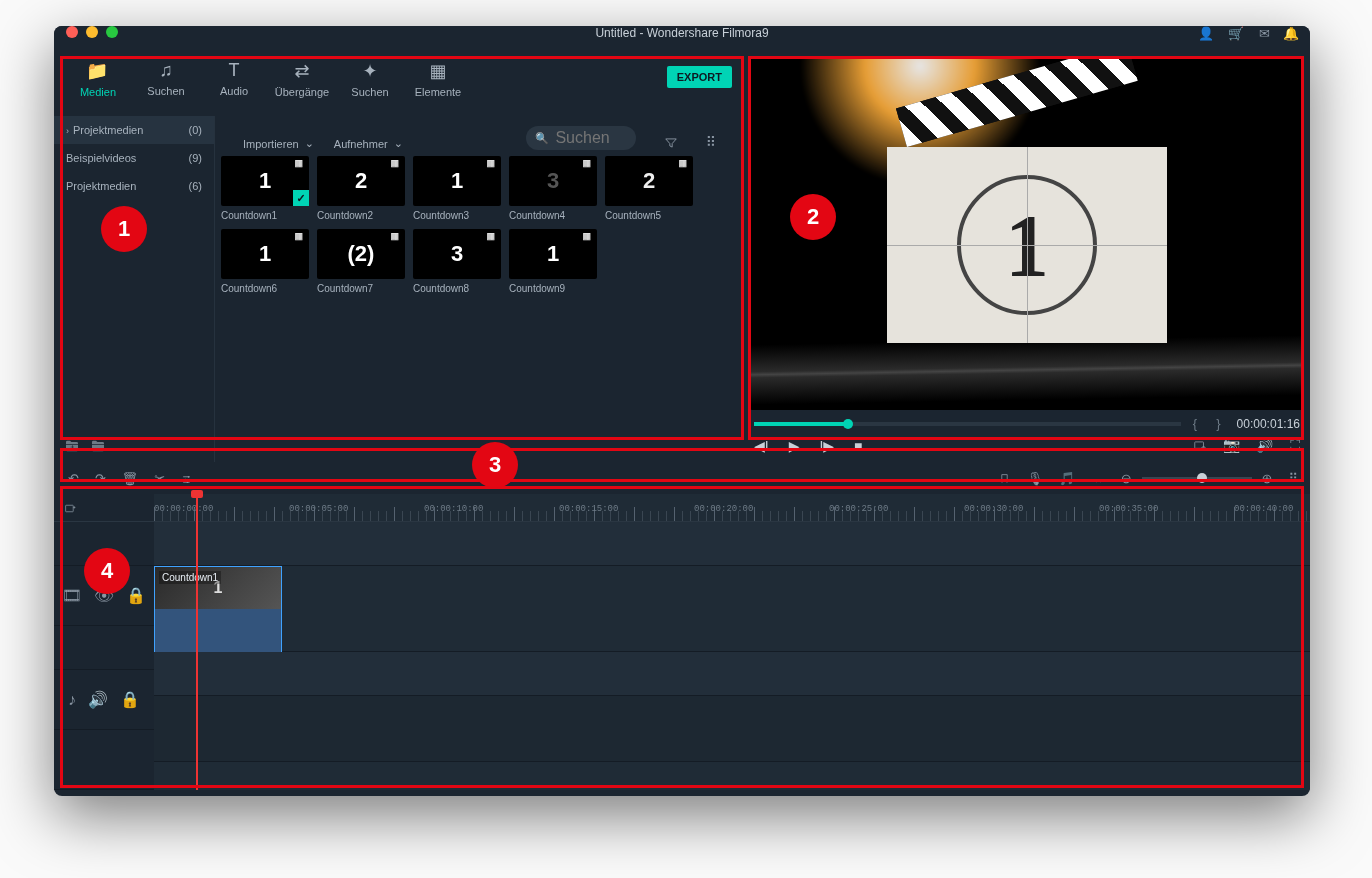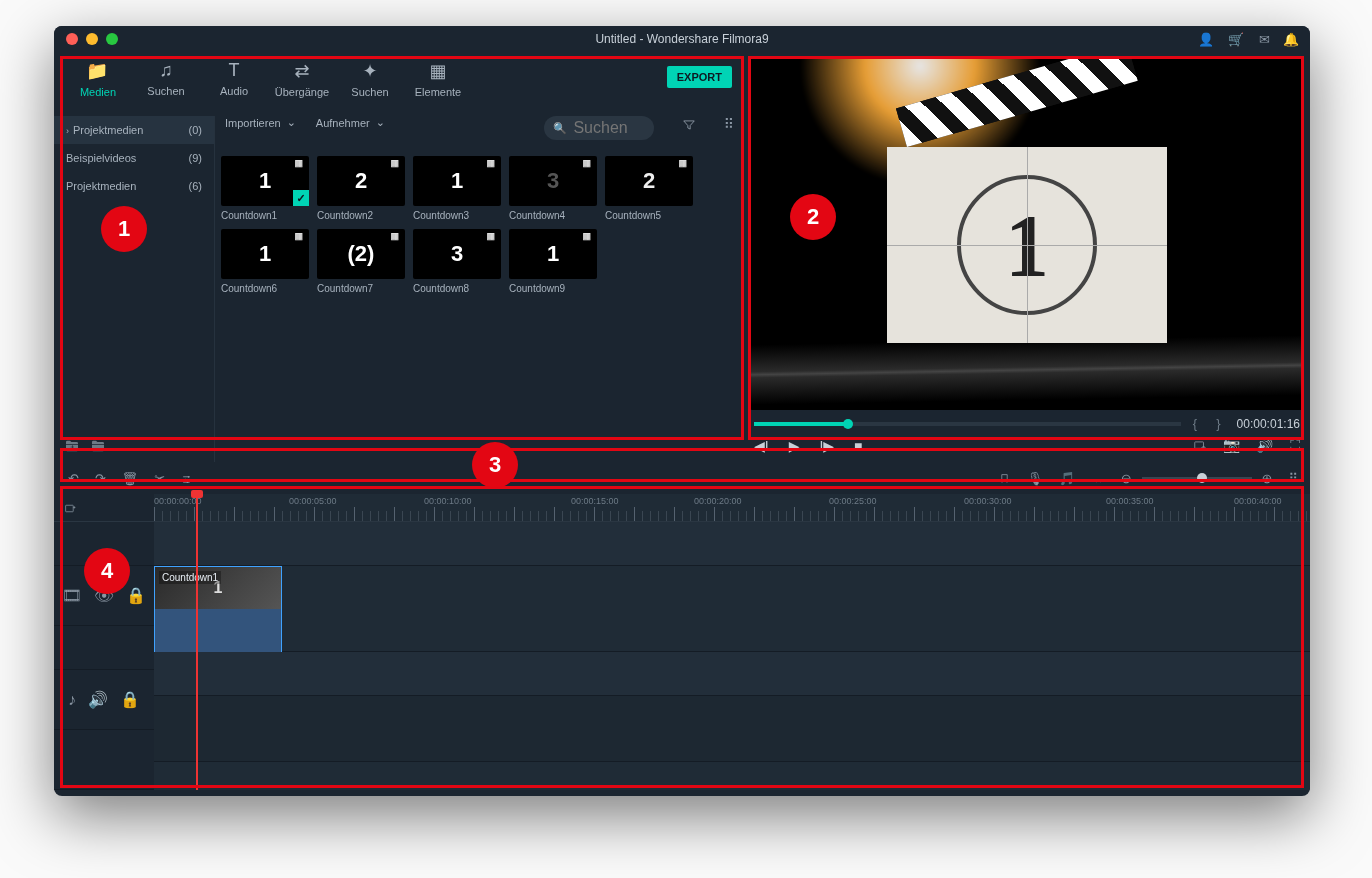--- a/index.html
+++ b/index.html
@@ -1,20 +1,20 @@
 <!DOCTYPE html>
 <html><head>
 <meta charset="utf-8">
 <style>
   * { margin: 0; padding: 0; box-sizing: border-box; font-family: -apple-system, BlinkMacSystemFont, "Segoe UI", Arial, sans-serif; }
   body { background: #fafafa; width: 1372px; height: 878px; overflow: hidden; }
   .window { position: absolute; left: 54px; top: 26px; width: 1256px; height: 770px; background: #1b2530; border-radius: 8px; box-shadow: 0 20px 60px rgba(0,0,0,0.5); overflow: hidden; }
 
   
-  .titlebar { height: 26px; background: #1b2530; display: flex; align-items: center; position: relative; }
+  .titlebar { height: 26px; background: #1b2530; display: flex; position: relative; }
   .traffic { display: flex; gap: 8px; margin-left: 12px; }
   .tl { width: 12px; height: 12px; border-radius: 50%; }
   .tl.r { background: #ff5f57; } .tl.y { background: #febc2e; } .tl.g { background: #28c840; }
   .title { position: absolute; left: 0; right: 0; text-align: center; color: #c8d0d8; font-size: 12px; font-weight: 500; }
   .titlebar-right { position: absolute; right: 10px; display: flex; gap: 14px; color: #8a96a3; }
   .titlebar-right span { font-size: 13px; cursor: pointer; }
 
   
   .redbox { position: absolute; border: 3px solid #e30613; pointer-events: none; z-index: 50; }
   .redcircle { position: absolute; width: 46px; height: 46px; border-radius: 50%; background: #e30613; color: #fff; display: flex; align-items: center; justify-content: center; font-size: 22px; font-weight: 700; z-index: 60; }
@@ -31,21 +31,21 @@
   .export-btn { position: absolute; right: 12px; top: 14px; background: #00d4b5; color: #0d1a22; font-size: 11px; font-weight: 600; padding: 5px 10px; border-radius: 2px; cursor: pointer; }
 
   .media-body { display: flex; flex: 1; }
   .sidebar { width: 160px; display: flex; flex-direction: column; color: #a7b2bd; font-size: 11px; position: relative; }
   .side-item { display: flex; justify-content: space-between; align-items: center; padding: 8px 12px; cursor: pointer; }
   .side-item.active { background: #263340; }
   .side-item .chev { margin-right: 4px; font-size: 9px; }
   .side-bottom { position: absolute; bottom: 8px; left: 10px; display: flex; gap: 10px; color: #6d7a86; font-size: 16px; }
 
   .media-grid-area { flex: 1; display: flex; flex-direction: column; border-left: 1px solid #26323e; }
-  .grid-toolbar { height: 34px; display: flex; align-items: flex-start; padding: 0 10px; gap: 20px; color: #a7b2bd; font-size: 11px; }
+  .grid-toolbar { height: 34px; display: flex; align-items: flex-end; padding: 0 28px; gap: 20px; color: #a7b2bd; font-size: 11px; }
   .dd { display: flex; align-items: center; gap: 6px; cursor: pointer; }
   .search { margin-left: auto; display: flex; align-items: center; background: #2a3642; border-radius: 12px; padding: 3px 10px; gap: 6px; font-size: 11px; color: #6d7a86; width: 110px; }
   .search input { background: transparent; border: none; outline: none; color: #a7b2bd; width: 70px; font-size: 16px; }
   .grid-toolbar .tool { color: #8a96a3; font-size: 14px; cursor: pointer; margin-left: 8px; }
 
   .grid { padding: 6px 6px; display: flex; flex-wrap: wrap; gap: 8px 8px; align-content: flex-start; }
   .thumb { width: 88px; display: flex; flex-direction: column; gap: 4px; cursor: pointer; }
   .thumb .img { width: 88px; height: 50px; background: #000; border-radius: 2px; position: relative; display: flex; align-items: center; justify-content: center; color: #fff; font-size: 22px; font-weight: 700; }
   .thumb .filmico { position: absolute; top: 2px; right: 4px; font-size: 9px; color: #ddd; background: rgba(0,0,0,.5); padding: 0 2px; }
   .thumb .check { position: absolute; bottom: 0; right: 0; width: 16px; height: 16px; background: #00d4b5; display: flex; align-items: center; justify-content: center; font-size: 11px; color: #0d1a22; }
@@ -98,21 +98,21 @@
   .timeline { height: 296px; display:flex; background:#1f2b36; }
   .tl-left { width:100px; background:#1b2530; display:flex; flex-direction:column; }
   .tl-ruler-pad { height:28px; border-bottom:1px solid #2a3642; display:flex; align-items:center; padding-left:10px; color:#8a96a3; font-size:13px; }
   .track-head { flex:1; display:flex; align-items:center; justify-content:center; gap:12px; color:#8a96a3; border-bottom:1px solid #141c25; }
   .track-head.vh { height: 86px; }
   .track-head.ah { height: 66px; }
   .track-head.blank { height: auto; flex:0 0 44px; }
 
   .tl-right { flex:1; position:relative; }
   .ruler { height:28px; border-bottom:1px solid #2a3642; position:relative; color:#6d7a86; font-size:9px; overflow:hidden; }
-  .rlabel { position:absolute; top:2px; }
+  .rlabel { position:absolute; top:10px;font-family:Liberation Mono, monospace; }
   .rticks { position:absolute; left:0; right:0; bottom:0; height:10px; background: repeating-linear-gradient(90deg,#3a4652 0 1px,transparent 1px 8px); }
   .rticks-big { position:absolute; left:0; right:0; bottom:0; height:14px; background: repeating-linear-gradient(90deg,#556270 0 1px,transparent 1px 40px); }
 
   .tracks { position:absolute; top:28px; left:0; right:0; bottom:0; }
   .track { border-bottom:1px solid #141c25; position:relative; }
   .track.blank { height:44px; background:#222e3a; }
   .track.video { height:86px; }
   .track.audio { height:66px; background:#1d2832; }
 
   .clip { position:absolute; top:0; left:0; width:128px; height:86px; border:1px solid #3fa2ff; background:#2f4b6b; }
@@ -362,25 +362,25 @@
       </div>
       <div class="track-head" style="flex:1;"></div>
     </div>
     <div class="tl-right">
       <div class="ruler" id="ruler">
         <div class="rticks"></div>
         <div class="rticks-big"></div>
       <span class="rlabel" style="left: 0px;">00:00:00:00</span>
           <span class="rlabel" style="left: 135px;">00:00:05:00</span>
           <span class="rlabel" style="left: 270px;">00:00:10:00</span>
-          <span class="rlabel" style="left: 405px; margin-left: 12px;">00:00:15:00</span>
+          <span class="rlabel" style="left: 405px;">00:00:15:00</span>
           <span class="rlabel" style="left: 540px;">00:00:20:00</span>
           <span class="rlabel" style="left: 675px;">00:00:25:00</span>
           <span class="rlabel" style="left: 810px;">00:00:30:00</span>
-          <span class="rlabel" style="left: 945px; margin-left: 7px;">00:00:35:00</span>
+          <span class="rlabel" style="left: 945px;">00:00:35:00</span>
           <span class="rlabel" style="left: 1080px;">00:00:40:00</span>
         </div>
       <div class="tracks">
         <div class="track blank"></div>
         <div class="track video">
           <div class="clip">
             <div class="cthumb"></div>
             <div class="cname">Countdown1</div>
             <div class="cbody"></div>
           </div>

